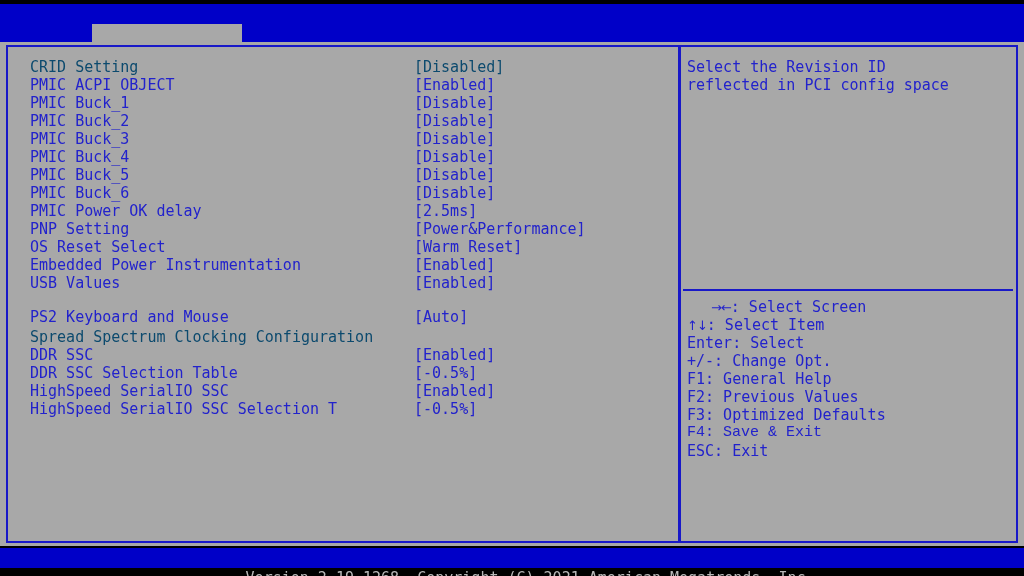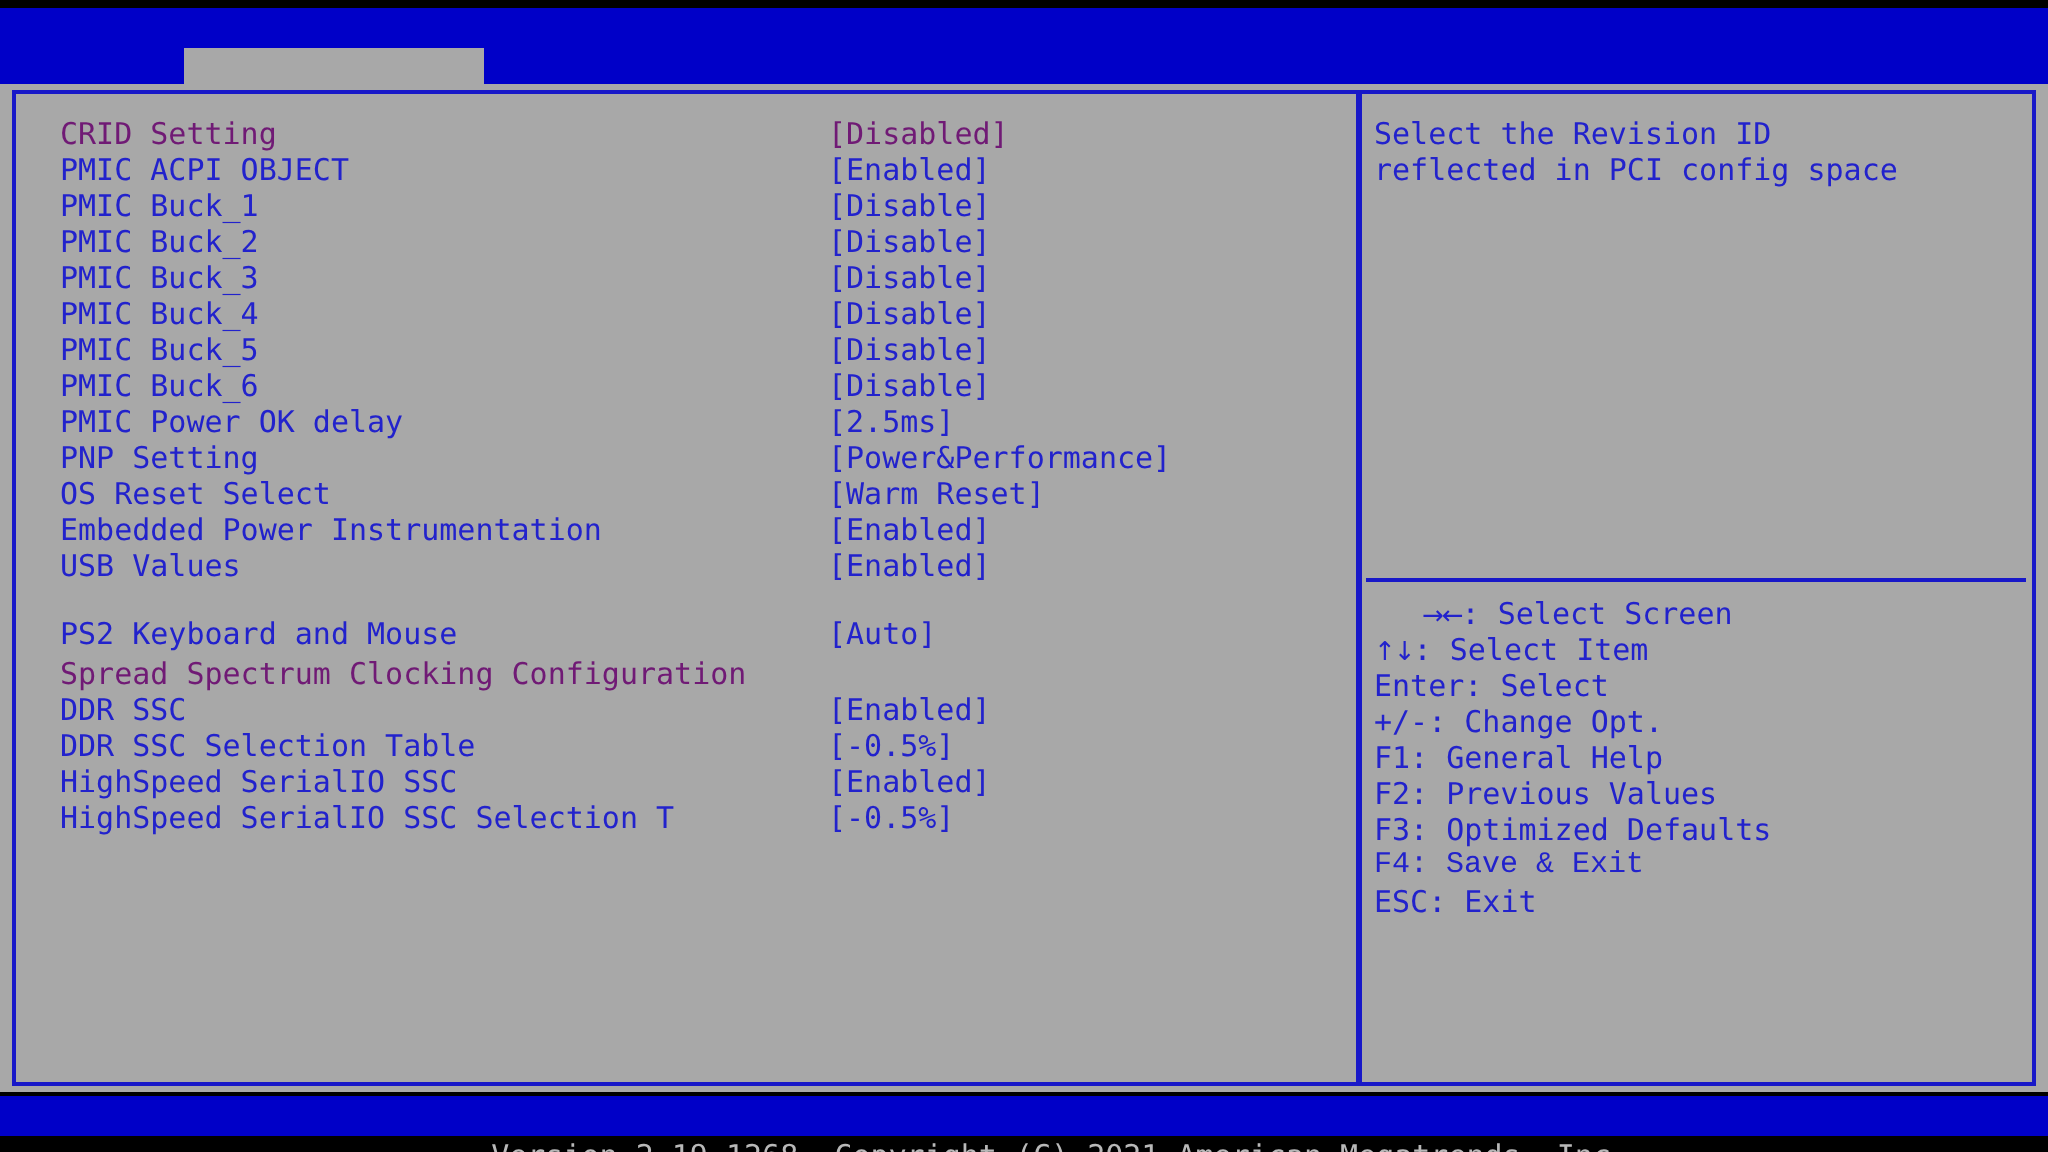--- a/index.html
+++ b/index.html
@@ -91,21 +91,21 @@
     position: absolute;
     left: 30px; top: 0;
     white-space: pre;
   }
   .row .value {
     position: absolute;
     left: 414px; top: 0;
     white-space: pre;
   }
   .blue  { color: #2222cc; }
-  .white { color: #701a75; }
+  .white { color: #0c4a6e; }
 
   
   #help {
     position: absolute;
     left: 681px; top: 0px;
     width: 337px; height: 498px;
   }
   .help-line {
     position: absolute;
     left: 6px;

